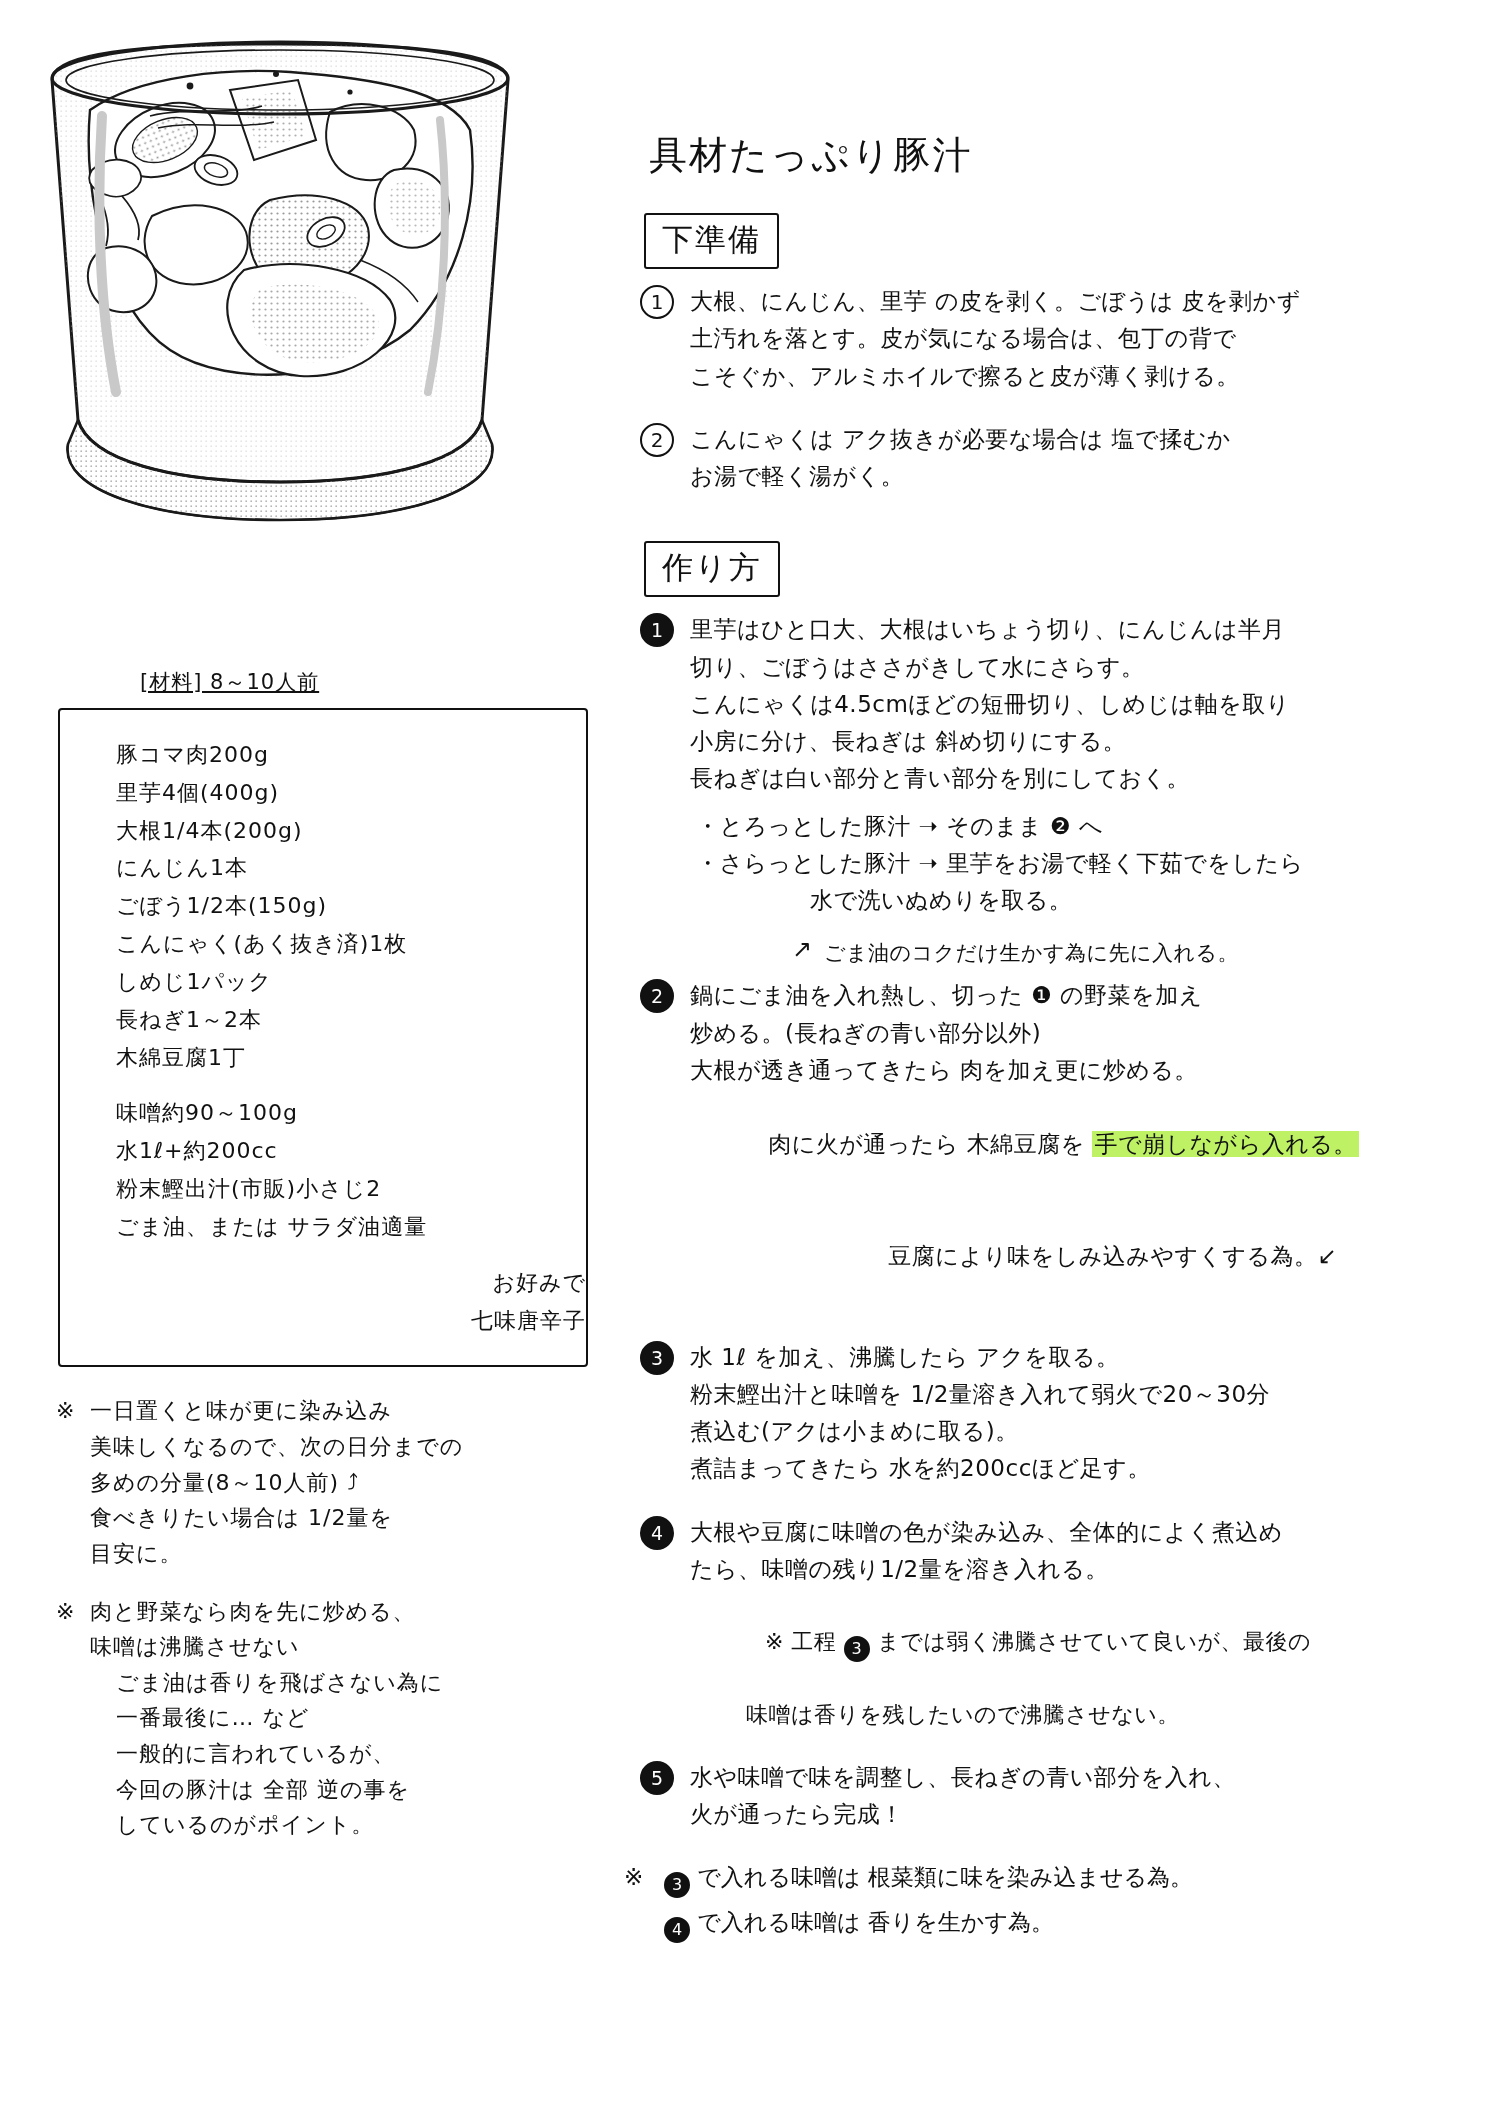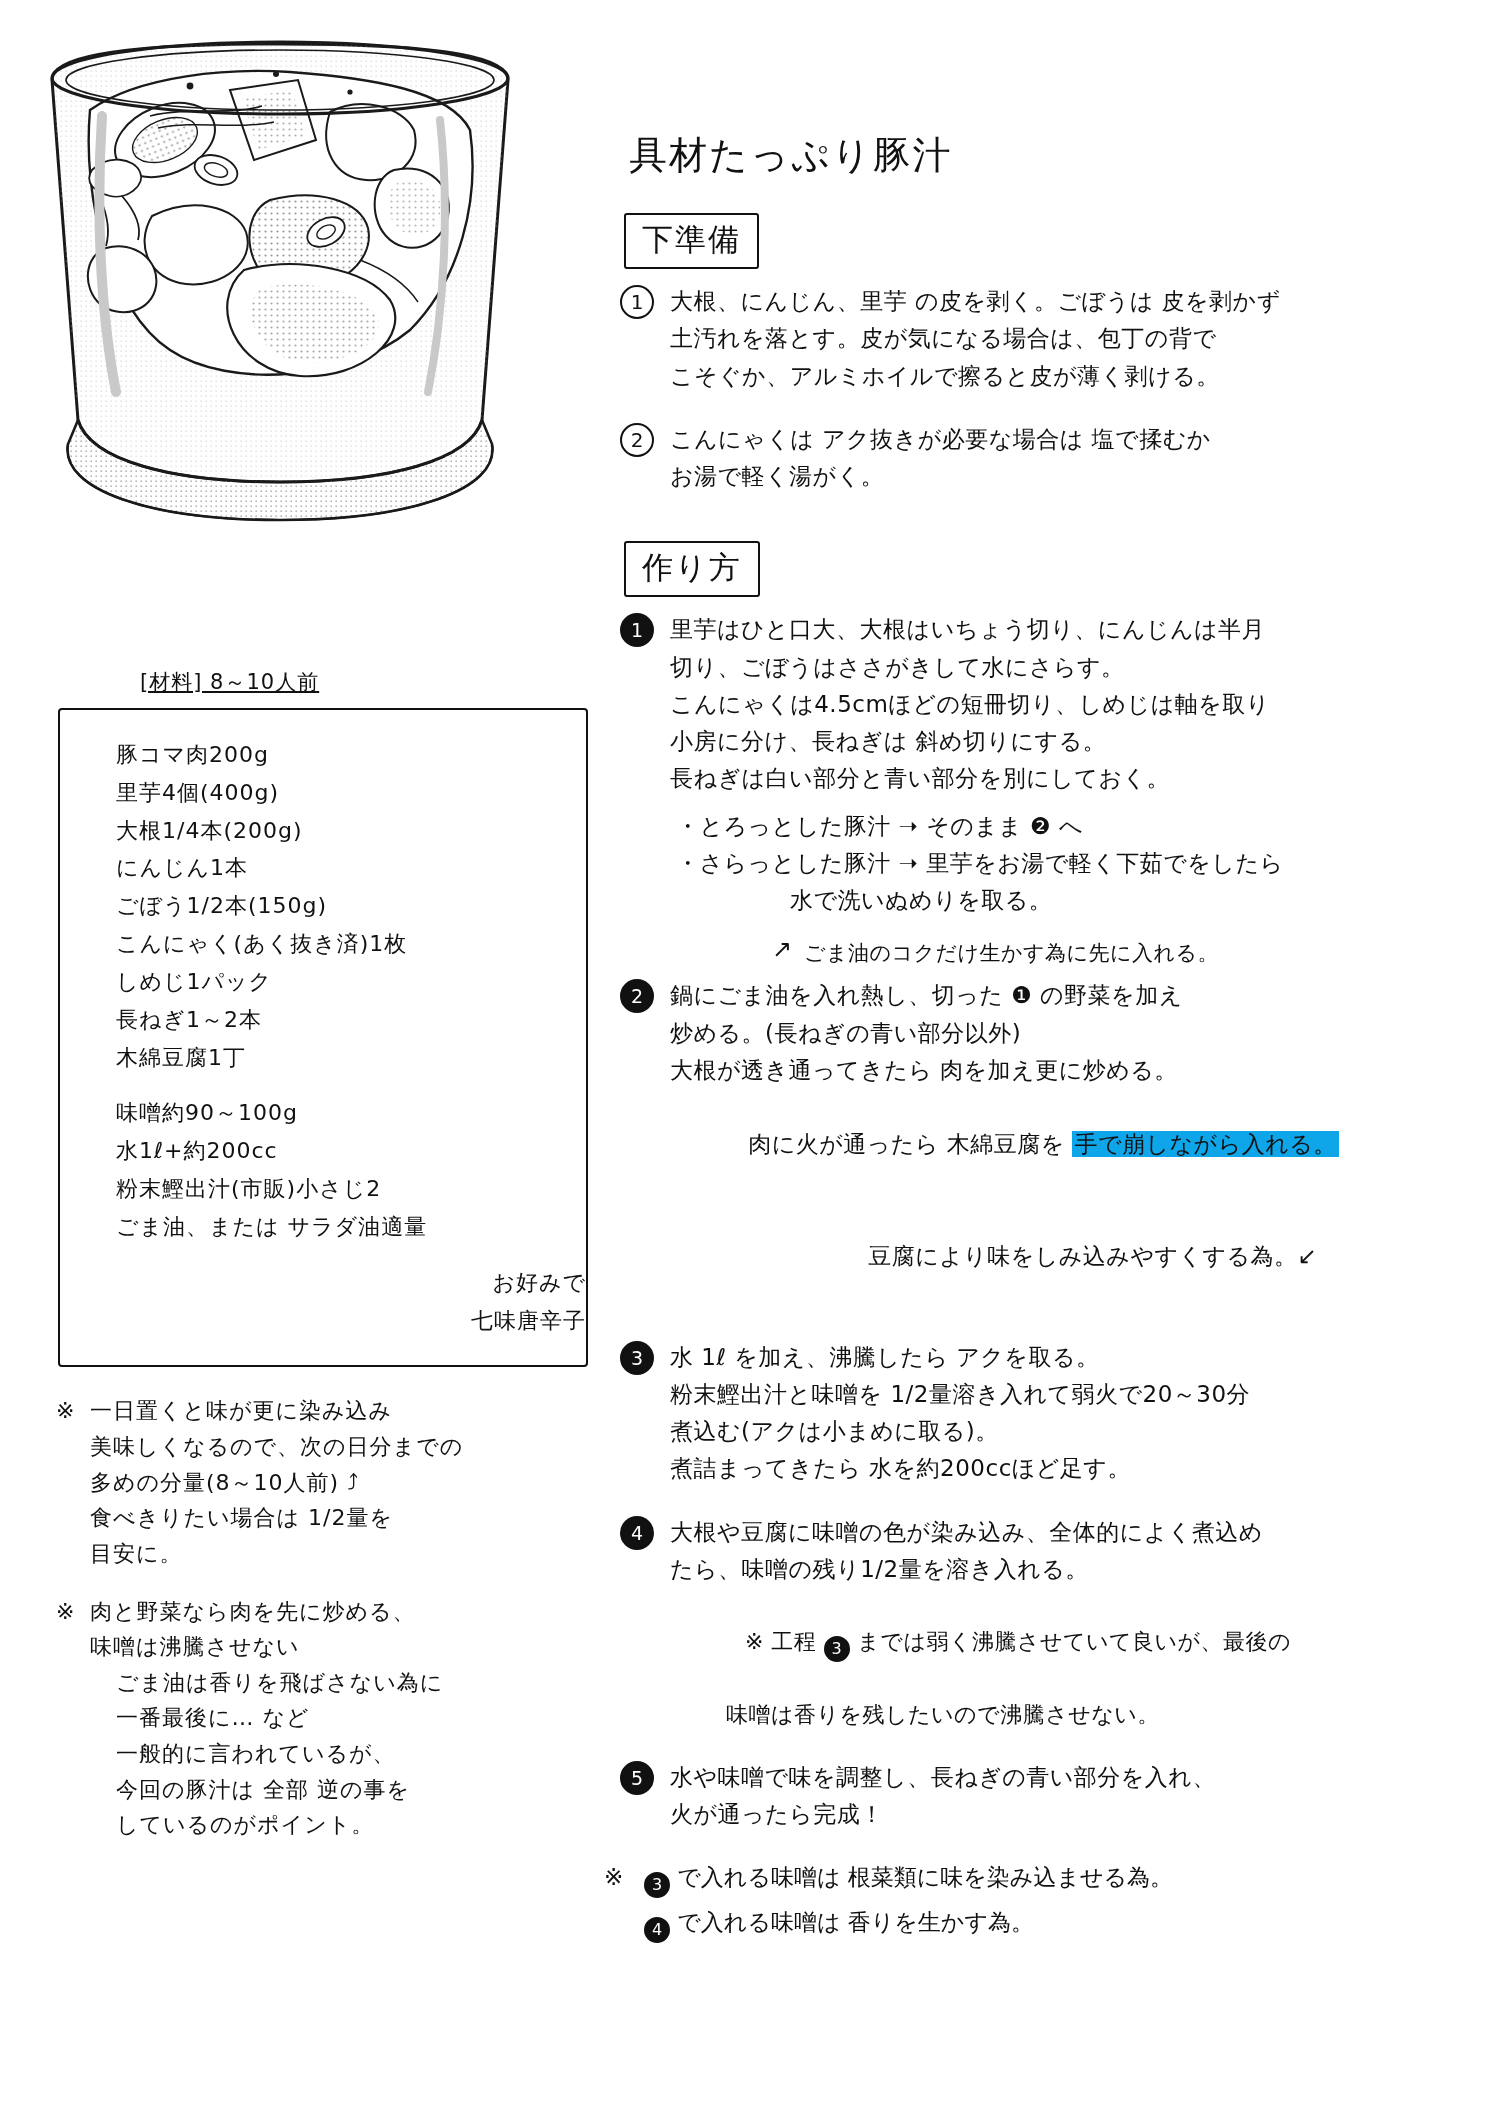--- a/index.html
+++ b/index.html
@@ -23,21 +23,21 @@
   }
 
   .left-col {
     position: absolute;
     left: 30px;
     top: 20px;
     width: 600px;
   }
   .right-col {
     position: absolute;
-    left: 604px;
+    left: 624px;
     top: 130px;
     width: 830px;
   }
 
   
   .illustration {
     position: relative;
     width: 600px;
     height: 640px;
   }
@@ -147,21 +147,21 @@
     flex: 1 1 auto;
     font-size: 23px;
     line-height: 1.62;
     letter-spacing: 0.5px;
   }
   .step-body div { white-space: pre-wrap; }
   .bullet-line { padding-left: 6px; }
   .indent-2 { padding-left: 56px; }
   .indent-3 { padding-left: 120px; }
   .hl {
-    background: #0ea5e9;
+    background: #bef264;
     padding: 0 2px;
   }
   .small-note {
     font-size: 22px;
   }
 
   .tail-notes { margin-top: 6px; }
   .tail-note {
     display: flex;
     font-size: 23px;

